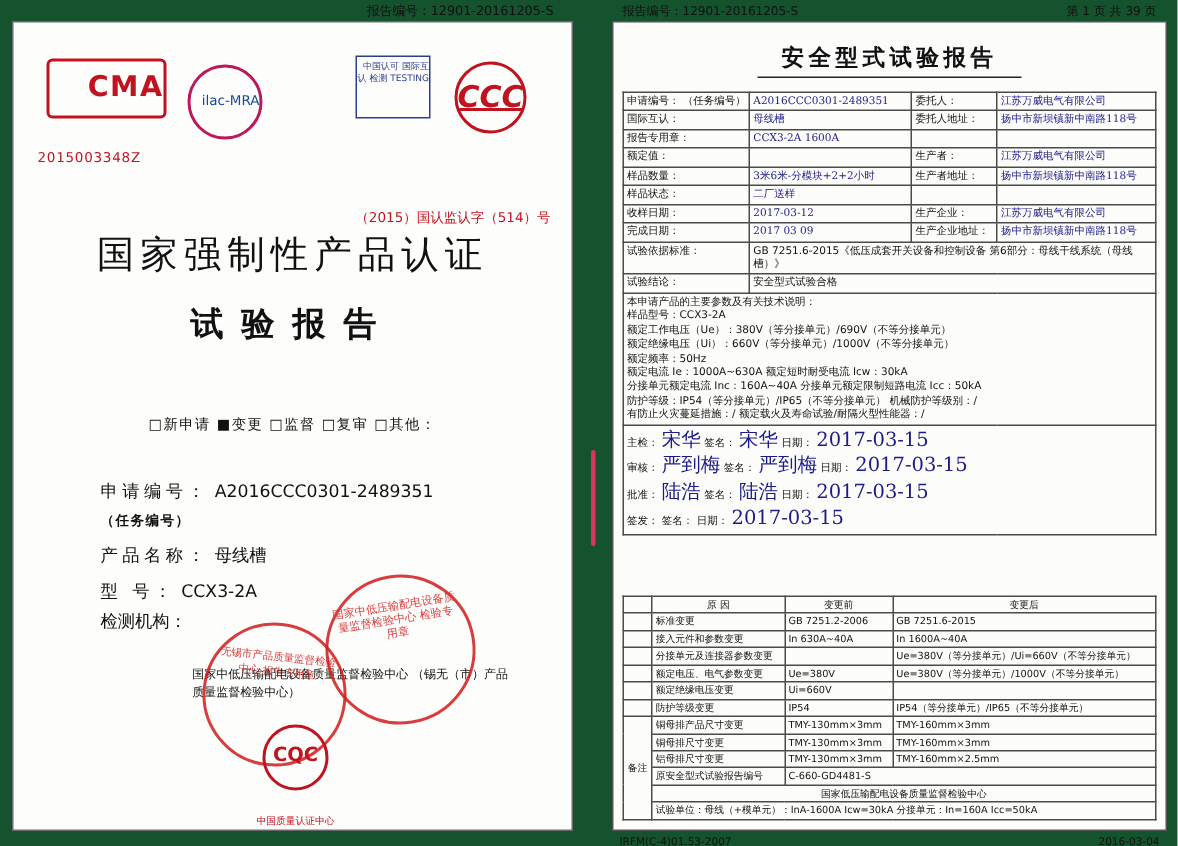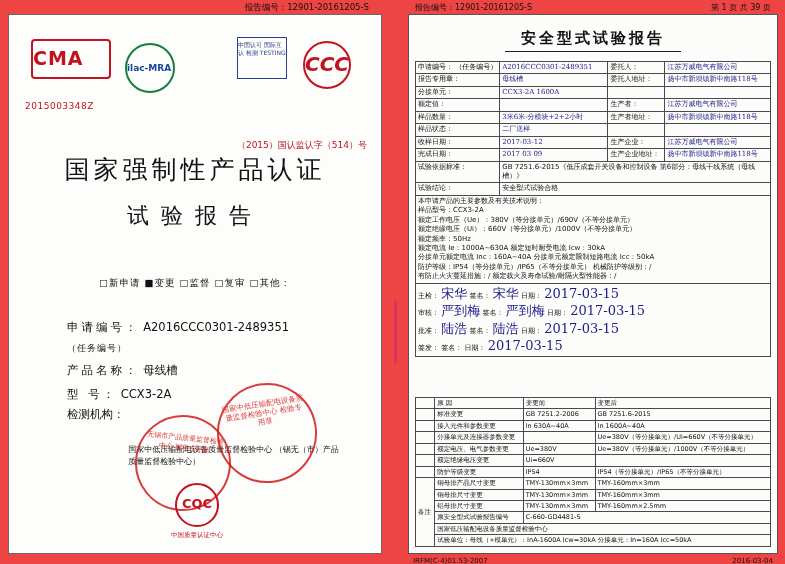--- a/index.html
+++ b/index.html
@@ -1,66 +1,66 @@
 <!DOCTYPE html>
 <html><head>
 <meta charset="utf-8">
 <style>
   html,body{margin:0;padding:0;background:#ffffff;}
   body{width:785px;height:564px;font-family:"DejaVu Sans","Liberation Sans",sans-serif;color:#111;overflow:hidden;}
-  .page{position:relative;width:785px;height:564px;background:#ef4444;}
+  .page{position:relative;width:785px;height:564px;background:#14532d;}
 
   
   .left-doc{position:absolute;left:8px;top:14px;width:372px;height:538px;border:1px solid #6a6a6a;background:#fdfdfb;}
   .left-report-no{position:absolute;right:12px;top:-13px;font-size:8.5px;color:#111;white-space:nowrap;}
   .logo-row{position:absolute;left:0;top:22px;width:100%;height:58px;}
-  .logo{position:absolute;text-align:left;}
+  .logo{position:absolute;text-align:right;}
   .logo-cma{left:22px;top:2px;width:78px;}
   .cma-box{width:76px;height:36px;border:2px solid #c1121f;border-radius:4px;color:#c1121f;font-weight:bold;font-size:19px;line-height:34px;letter-spacing:1px;}
   .logo-ilac{left:110px;top:6px;width:62px;}
-  .ilac-circ{width:46px;height:46px;border-radius:50%;border:2px solid #15803d;margin:0 auto;color:#15489a;font-size:9px;font-weight:bold;line-height:46px;}
+  .ilac-circ{width:46px;height:46px;border-radius:50%;border:2px solid #be185d;margin:0 auto;color:#15489a;font-size:9px;font-weight:normal;line-height:46px;}
   .logo-cnas{left:175px;top:4px;width:84px;}
   .cnas-word{font-size:18px;font-weight:bold;color:#15489a;letter-spacing:.5px;}
   .cnas-sub{font-size:6.5px;color:#333;line-height:1.25;margin-top:1px;}
   .logo-sq{left:228px;top:0px;width:54px;}
   .sq-box{width:50px;height:42px;border:1px solid #2b3f8f;color:#2b3f8f;font-size:6px;line-height:1.35;padding-top:3px;box-sizing:border-box;}
   .logo-ccc{left:288px;top:4px;width:60px;}
-  .ccc-circ{width:44px;height:44px;border-radius:50%;border:2.5px solid #c1121f;margin:0 auto;color:#c1121f;font-size:20px;font-weight:bold;line-height:42px;font-style:italic;}
+  .ccc-circ{width:44px;height:44px;border-radius:50%;border:2.5px solid #c1121f;margin:0 auto;color:#c1121f;font-size:20px;font-weight:bold;line-height:42px;font-style:italic;text-decoration:underline;}
   .lic-left{position:absolute;left:16px;top:86px;font-size:9px;color:#c1121f;letter-spacing:.5px;}
   .lic-right{position:absolute;right:14px;top:96px;font-size:9px;color:#c1121f;margin-top:28px;}
   .title-main{position:absolute;left:0;top:138px;width:100%;text-align:center;font-size:25px;font-weight:normal;letter-spacing:4px;color:#111;}
-  .title-sub{position:absolute;left:0;top:186px;width:100%;text-align:center;font-size:22px;font-weight:normal;letter-spacing:12px;color:#111;}
+  .title-sub{position:absolute;left:0;top:186px;width:100%;text-align:center;font-size:22px;font-weight:bold;letter-spacing:12px;color:#111;}
   .checkrow{position:absolute;left:0;top:262px;width:100%;text-align:center;font-size:9.5px;letter-spacing:1px;}
   .fields{position:absolute;left:58px;top:300px;font-size:11.5px;line-height:2.1;}
   .fields .lab{display:inline-block;letter-spacing:3px;}
-  .small-note{font-size:9px;letter-spacing:1px;}
+  .small-note{font-size:9px;letter-spacing:1px;font-weight:bold;}
   .org-block{position:absolute;left:58px;top:392px;font-size:11.5px;width:300px;}
   .org-val{font-size:8px;line-height:1.5;display:inline-block;vertical-align:top;width:215px;margin-top:37px;}
   .stamp-red{position:absolute;border:2px solid #d21c1c;border-radius:50%;color:#d21c1c;text-align:center;opacity:.85;}
   .stamp-l1{left:208px;top:368px;width:96px;height:96px;font-size:7.5px;line-height:1.2;transform:rotate(-9deg);}
   .stamp-l1 .inner{margin-top:14px;padding:0 6px;}
   .stamp-l2{left:126px;top:400px;width:92px;height:92px;font-size:7px;transform:rotate(6deg);}
   .stamp-l2 .inner{margin-top:16px;padding:0 5px;}
   .cqc{position:absolute;left:156px;top:468px;width:64px;text-align:center;}
   .cqc-circ{width:40px;height:40px;border-radius:50%;border:2px solid #c1121f;margin:0 auto;color:#c1121f;font-size:13px;font-weight:bold;line-height:38px;}
-  .cqc-cap{font-size:6.5px;color:#c1121f;margin-top:4px;text-align:center;}
+  .cqc-cap{font-size:6.5px;color:#c1121f;margin-top:16px;text-align:center;}
   .vbar{position:absolute;left:394px;top:300px;width:3px;height:64px;background:#d8345f;border-radius:2px;}
 
   
   .right-doc{position:absolute;left:408px;top:14px;width:368px;height:538px;border:1px solid #555;background:#fcfcfa;}
   .r-head{position:absolute;left:0;top:-13px;width:100%;font-size:8px;display:flex;justify-content:space-between;padding:0 6px;box-sizing:border-box;}
   .r-title{position:absolute;left:0;top:14px;width:100%;text-align:center;font-size:15px;font-weight:bold;letter-spacing:3px;}
   .r-title-line{position:absolute;left:96px;top:36px;width:176px;border-bottom:1.5px solid #222;}
   .tbl{position:absolute;left:6px;top:46px;width:356px;border-collapse:collapse;font-size:7px;}
   .tbl td{border:1px solid #4a4a4a;padding:1px 2px;vertical-align:top;line-height:1.35;}
   .lbl{width:52px;white-space:nowrap;}
   .hand{color:#1b1b8a;font-family:"DejaVu Serif","Liberation Serif",serif;}
   .tbl2{position:absolute;left:6px;top:382px;width:356px;border-collapse:collapse;font-size:6.5px;}
   .tbl2 td{border:1px solid #4a4a4a;padding:1px 2px;line-height:1.3;}
-  .ctr{text-align:left;}
+  .ctr{text-align:center;}
   .r-foot{position:absolute;left:0;bottom:-12px;width:100%;display:flex;justify-content:space-between;font-size:7px;padding:0 4px;box-sizing:border-box;}
   .sig-scrawl{font-family:"DejaVu Serif","Liberation Serif",serif;color:#1b1b8a;font-size:13px;}
 </style>
 </head>
 <body>
 
 <div class="page">
 
   <div class="left-doc">
     <div class="left-report-no">报告编号：12901-20161205-S</div>
@@ -140,27 +140,27 @@
     <table class="tbl">
       <tbody>
           <tr>
         <td class="lbl">申请编号：
 （任务编号）</td>
         <td class="hand">A2016CCC0301-2489351</td>
         <td class="lbl">委托人：</td>
         <td class="hand">江苏万威电气有限公司</td>
       </tr>
       <tr>
-        <td class="lbl">报告专用章：</td>
+        <td class="lbl">国际互认：</td>
         <td class="hand">母线槽</td>
         <td class="lbl">委托人地址：</td>
         <td class="hand">扬中市新坝镇新中南路118号</td>
       </tr>
       <tr>
-        <td class="lbl">分接单元：</td>
+        <td class="lbl">报告专用章：</td>
         <td class="hand">CCX3-2A  1600A</td>
         <td class="lbl"></td>
         <td class="hand"></td>
       </tr>
       <tr>
         <td class="lbl">额定值：</td>
         <td class="hand"></td>
         <td class="lbl">生产者：</td>
         <td class="hand">江苏万威电气有限公司</td>
       </tr>

